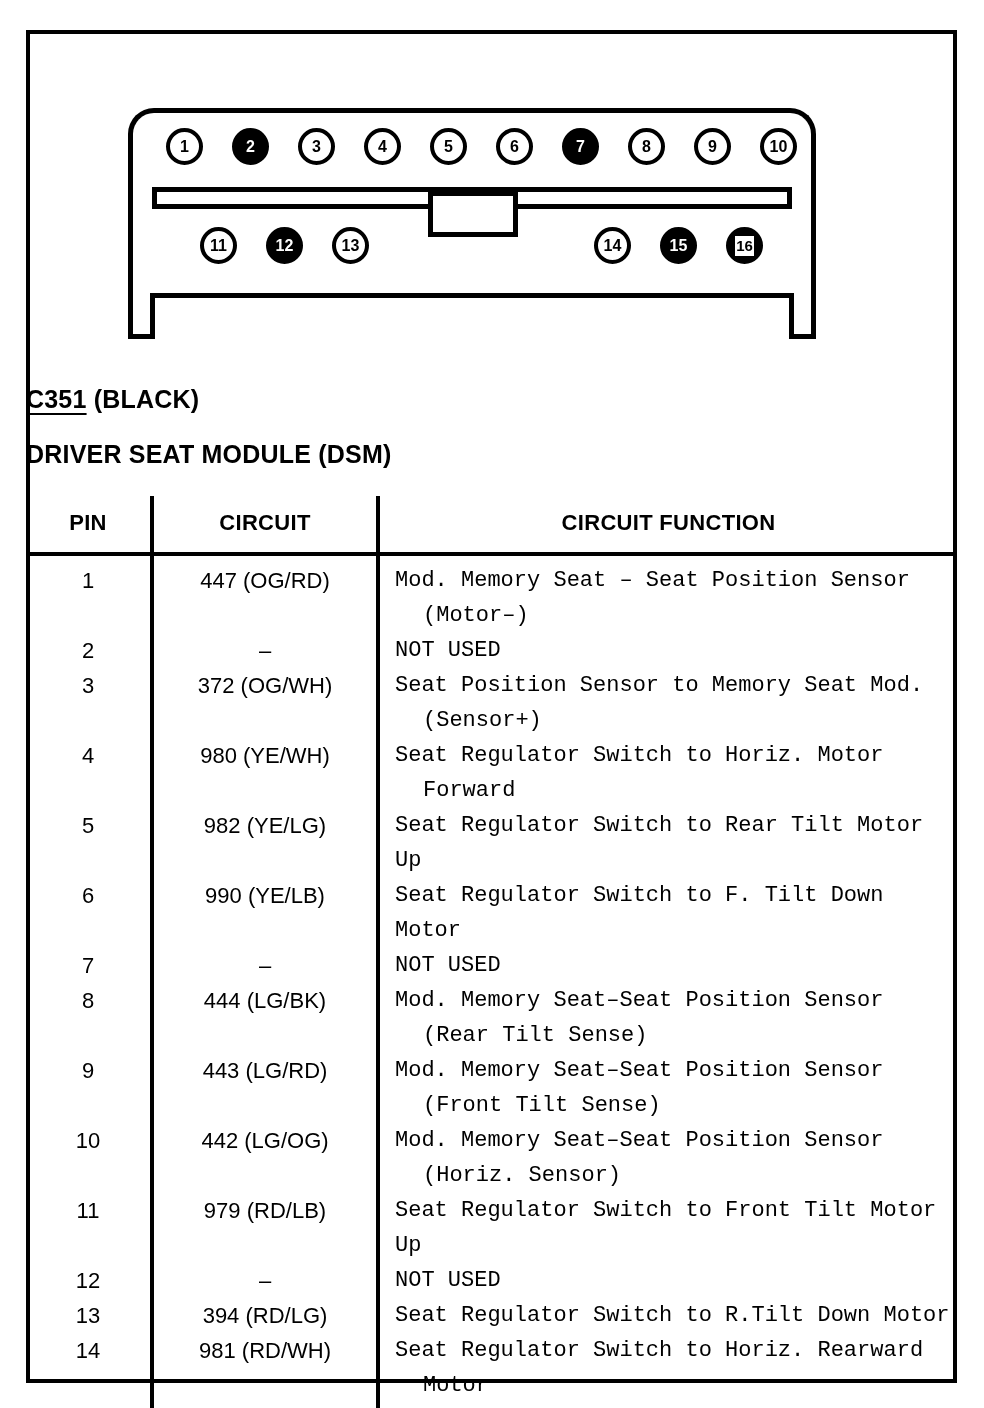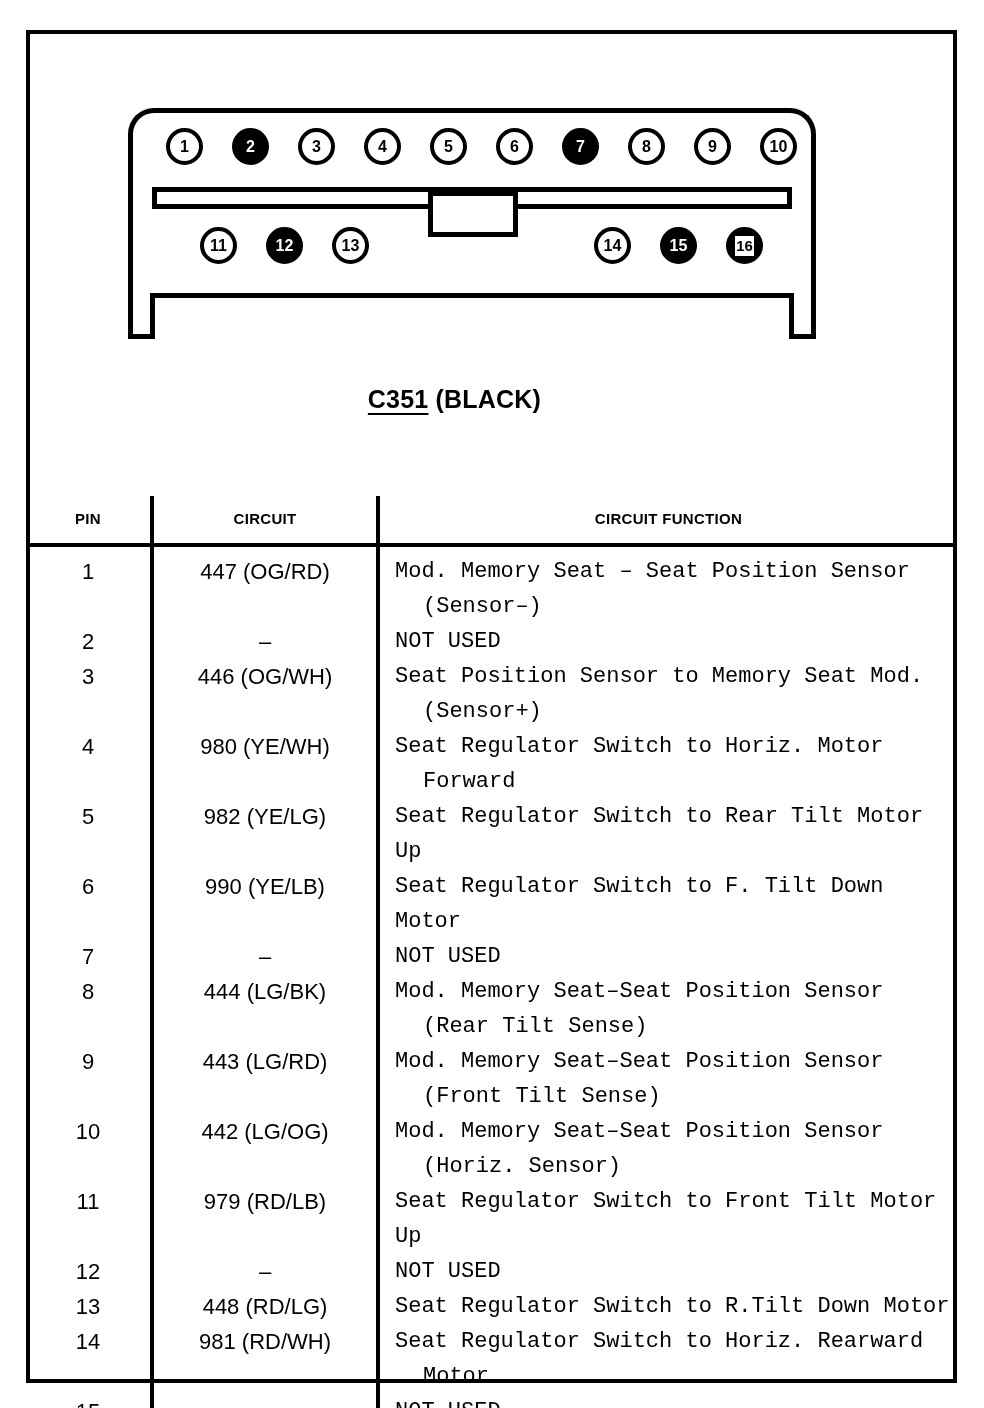--- a/index.html
+++ b/index.html
@@ -143,21 +143,21 @@
     font-size: 15px;
     font-weight: 700;
   }
 
   
   #caption-block {
     position: absolute;
     left: 26px;
     top: 385px;
     width: 857px;
-    text-align: center;
+    text-align: left;
   }
   #connector-id-line {
     font-size: 25px;
     font-weight: 700;
     letter-spacing: 0.2px;
   }
   #connector-id {
     text-decoration: underline;
     text-underline-offset: 5px;
   }
@@ -175,21 +175,21 @@
     top: 496px;
     width: 931px;
     border-collapse: collapse;
     table-layout: fixed;
   }
   #pin-table col.c-pin      { width: 126px; }
   #pin-table col.c-circuit  { width: 226px; }
   #pin-table col.c-function { width: 579px; }
 
   #pin-table thead th {
-    font-size: 15px;
+    font-size: 22px;
     font-weight: 700;
     padding: 14px 0 16px;
     border-bottom: 4px solid #000;
     letter-spacing: 0.3px;
   }
   #pin-table thead th.col-pin,
   #pin-table thead th.col-circuit {
     border-right: 4px solid #000;
   }
 
@@ -255,49 +255,50 @@
   <div class="pin" style="left:494px; top:147px;"><span>14</span></div>
   <div class="pin filled" style="left:560px; top:147px;"><span>15</span></div>
   <div class="pin boxed" style="left:626px; top:147px;"><span class="pin-box">16</span></div>
 </div>
 
 <div id="caption-block">
   <div id="connector-id-line">
     <span id="connector-id">C351</span>
     <span>(BLACK)</span>
   </div>
+  <div id="module-name">DRIVER SEAT MODULE (DSM)</div>
 </div>
 
 <table id="pin-table">
   <colgroup>
     <col class="c-pin">
       <col class="c-circuit">
       <col class="c-function">
   </colgroup>
   <thead>
     <tr>
       <th class="col-pin">PIN</th>
       <th class="col-circuit">CIRCUIT</th>
       <th class="col-function">CIRCUIT FUNCTION</th>
     </tr>
   </thead>
   <tbody id="pin-table-body">
       <tr>
         <td class="cell-pin">1</td>
         <td class="cell-circuit">447 (OG/RD)</td>
-        <td class="cell-function"><span>Mod. Memory Seat – Seat Position Sensor</span><span class="fn-cont">(Sensor–)</span></td>
+        <td class="cell-function"><span>Mod. Memory Seat – Seat Position Sensor</span><span class="fn-cont">(Motor–)</span></td>
       </tr>
       <tr>
         <td class="cell-pin">2</td>
         <td class="cell-circuit">–</td>
         <td class="cell-function"><span>NOT USED</span></td>
       </tr>
       <tr>
         <td class="cell-pin">3</td>
-        <td class="cell-circuit">446 (OG/WH)</td>
+        <td class="cell-circuit">372 (OG/WH)</td>
         <td class="cell-function"><span>Seat Position Sensor to Memory Seat Mod.</span><span class="fn-cont">(Sensor+)</span></td>
       </tr>
       <tr>
         <td class="cell-pin">4</td>
         <td class="cell-circuit">980 (YE/WH)</td>
         <td class="cell-function"><span>Seat Regulator Switch to Horiz. Motor</span><span class="fn-cont">Forward</span></td>
       </tr>
       <tr>
         <td class="cell-pin">5</td>
         <td class="cell-circuit">982 (YE/LG)</td>
@@ -333,21 +334,21 @@
         <td class="cell-circuit">979 (RD/LB)</td>
         <td class="cell-function"><span>Seat Regulator Switch to Front Tilt Motor Up</span></td>
       </tr>
       <tr>
         <td class="cell-pin">12</td>
         <td class="cell-circuit">–</td>
         <td class="cell-function"><span>NOT USED</span></td>
       </tr>
       <tr>
         <td class="cell-pin">13</td>
-        <td class="cell-circuit">448 (RD/LG)</td>
+        <td class="cell-circuit">394 (RD/LG)</td>
         <td class="cell-function"><span>Seat Regulator Switch to R.Tilt Down Motor</span></td>
       </tr>
       <tr>
         <td class="cell-pin">14</td>
         <td class="cell-circuit">981 (RD/WH)</td>
         <td class="cell-function"><span>Seat Regulator Switch to Horiz. Rearward</span><span class="fn-cont">Motor</span></td>
       </tr>
       <tr>
         <td class="cell-pin">15</td>
         <td class="cell-circuit">–</td>

